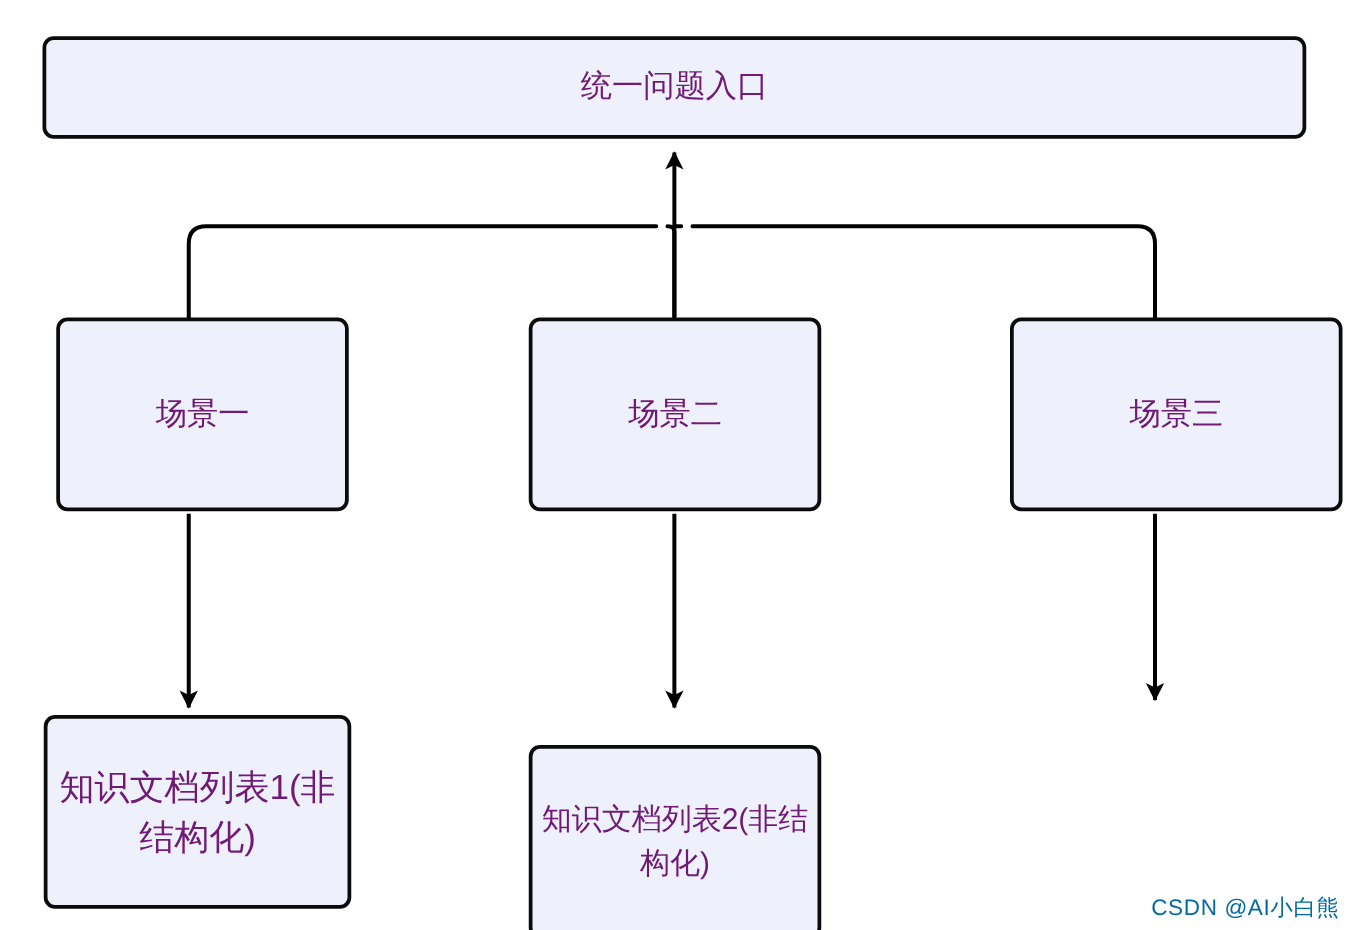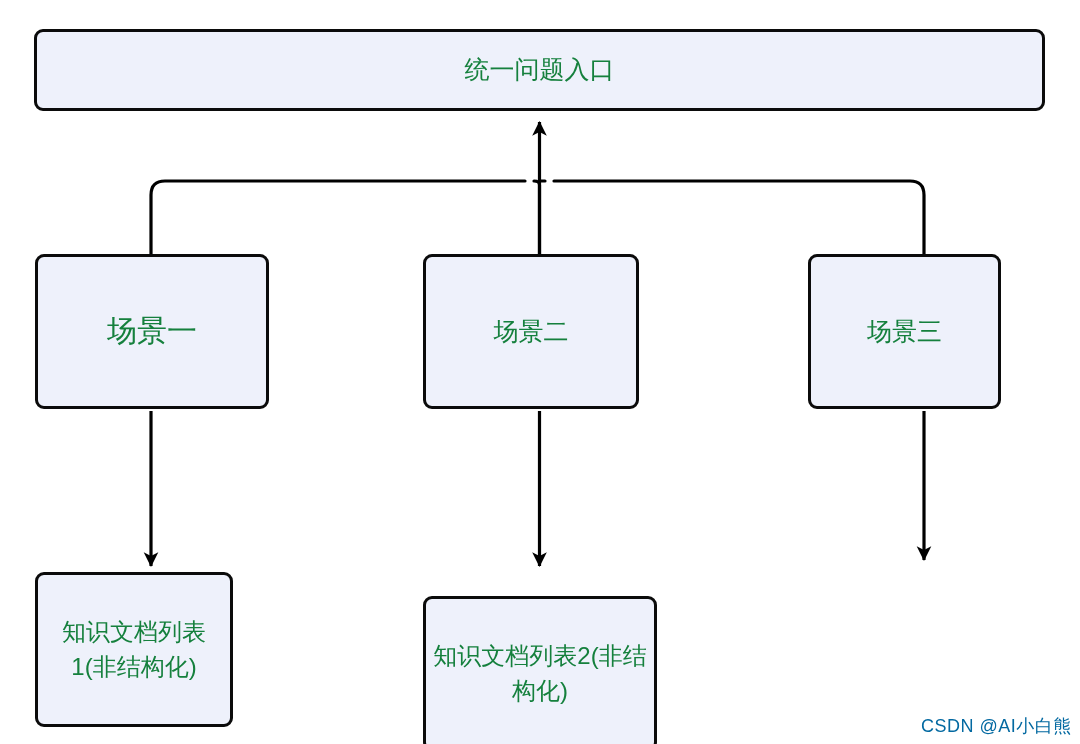--- a/index.html
+++ b/index.html
@@ -28,64 +28,64 @@
   .node {
     position: absolute;
     box-sizing: border-box;
     background: #eef1fb;
     border: 3px solid #0b0b0b;
     border-radius: 9px;
     display: flex;
     align-items: center;
     justify-content: center;
     text-align: center;
-    color: #15803d;
+    color: #701a75;
     line-height: 1.42;
     z-index: 2;
   }
   .node-label {
     display: block;
     width: 100%;
     padding: 0 6px;
     white-space: pre-line;
   }
   #node-root {
     left: 34px;
     top: 29px;
     width: 1011px;
     height: 82px;
     font-size: 25px;
   }
   #node-scene-1 {
-    left: 35px;
+    left: 45px;
     top: 254px;
     width: 234px;
     height: 155px;
-    font-size: 30px;
+    font-size: 25px;
   }
   #node-scene-2 {
     left: 423px;
     top: 254px;
-    width: 216px;
+    width: 234px;
     height: 155px;
     font-size: 25px;
   }
   #node-scene-3 {
     left: 808px;
     top: 254px;
-    width: 193px;
+    width: 266px;
     height: 155px;
     font-size: 25px;
   }
   #node-doc-1 {
     left: 35px;
     top: 572px;
-    width: 198px;
+    width: 246px;
     height: 155px;
-    font-size: 24px;
+    font-size: 28px;
   }
   #node-doc-2 {
     left: 423px;
     top: 572px;
     width: 234px;
     height: 155px;
     font-size: 24px;
     margin-top: 24px;
   }
   #node-doc-3 {

